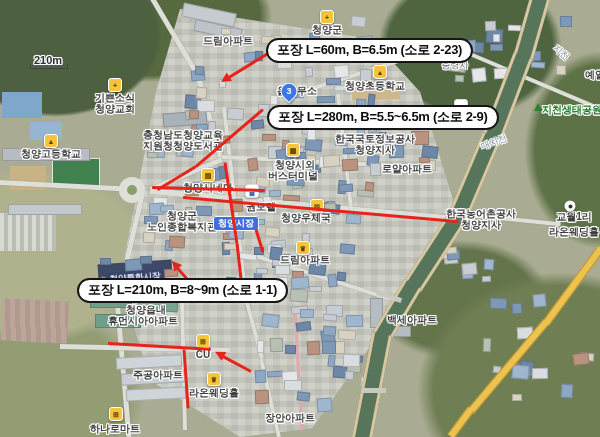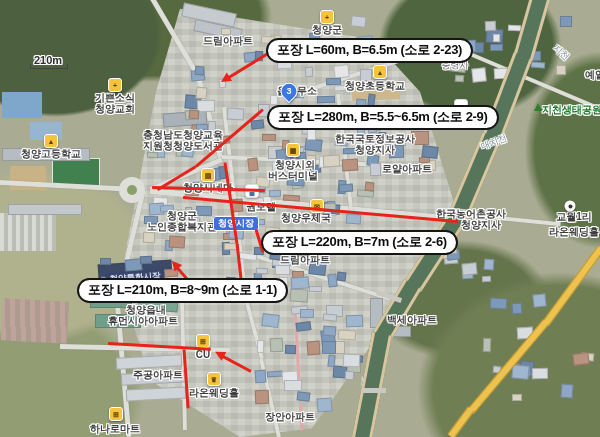--- a/index.html
+++ b/index.html
@@ -460,31 +460,30 @@
   <div class="poi" style="left:293px;top:171px;">버스터미널</div>
   <div class="poi" style="left:407px;top:164px;">로얄아파트</div>
   <div class="poi" style="left:208px;top:183px;">청양시네마</div>
   <div class="poi" style="left:257px;top:202px;padding-left:8px;">권모텔</div>
   <div class="poi" style="left:182px;top:211px;">청양군</div>
   <div class="poi" style="left:182px;top:222px;">노인종합복지관</div>
   <div class="poi" style="left:236px;top:218px;"><span class="chip">청양시장</span></div>
   <div class="poi" style="left:135px;top:272px;transform:translateX(-50%) rotate(-4deg);"><span class="strip">청양특화시장</span></div>
   <div class="poi" style="left:306px;top:213px;">청양우체국</div>
   <div class="poi" style="left:305px;top:255px;">드림아파트</div>
-  <div class="poi" style="left:471px;top:209px;font-family:Liberation Serif, serif;">한국농어촌공사</div>
+  <div class="poi" style="left:481px;top:209px;font-family:Liberation Serif, serif;">한국농어촌공사</div>
   <div class="poi" style="left:481px;top:220px;">청양지사</div>
   <div class="poi" style="left:574px;top:212px;">교월1리</div>
   <div class="poi" style="left:574px;top:227px;">라온웨딩홀</div>
   <div class="poi water" style="left:494px;top:138px;transform:translateX(-50%) rotate(-20deg);">대치천</div>
   <div class="poi" style="left:146px;top:305px;">청양읍내</div>
   <div class="poi" style="left:143px;top:316px;">휴먼시아아파트</div>
   <div class="poi" style="left:158px;top:370px;">주공아파트</div>
   <div class="poi" style="left:203px;top:350px;">CU</div>
   <div class="poi" style="left:214px;top:388px;">라온웨딩홀</div>
   <div class="poi" style="left:115px;top:424px;">하나로마트</div>
-  <div class="poi" style="left:290px;top:413px;font-family:Liberation Mono, monospace;">장안아파트</div>
+  <div class="poi" style="left:290px;top:413px;">장안아파트</div>
   <div class="poi" style="left:412px;top:315px;">백세아파트</div>
 
   <div class="ann" style="left:266px;top:38px;">포장 L=60m, B=6.5m (소로 2-23)</div>
   <div class="ann" style="left:267px;top:105px;">포장 L=280m, B=5.5~6.5m (소로 2-9)</div>
-  <div class="ann" style="left:261px;top:230px;">포장 L=220m, B=7m (소로 2-6)</div>
   <div class="ann" style="left:77px;top:278px;">포장 L=210m, B=8~9m (소로 1-1)</div>
 </div>
 
 </body></html>

